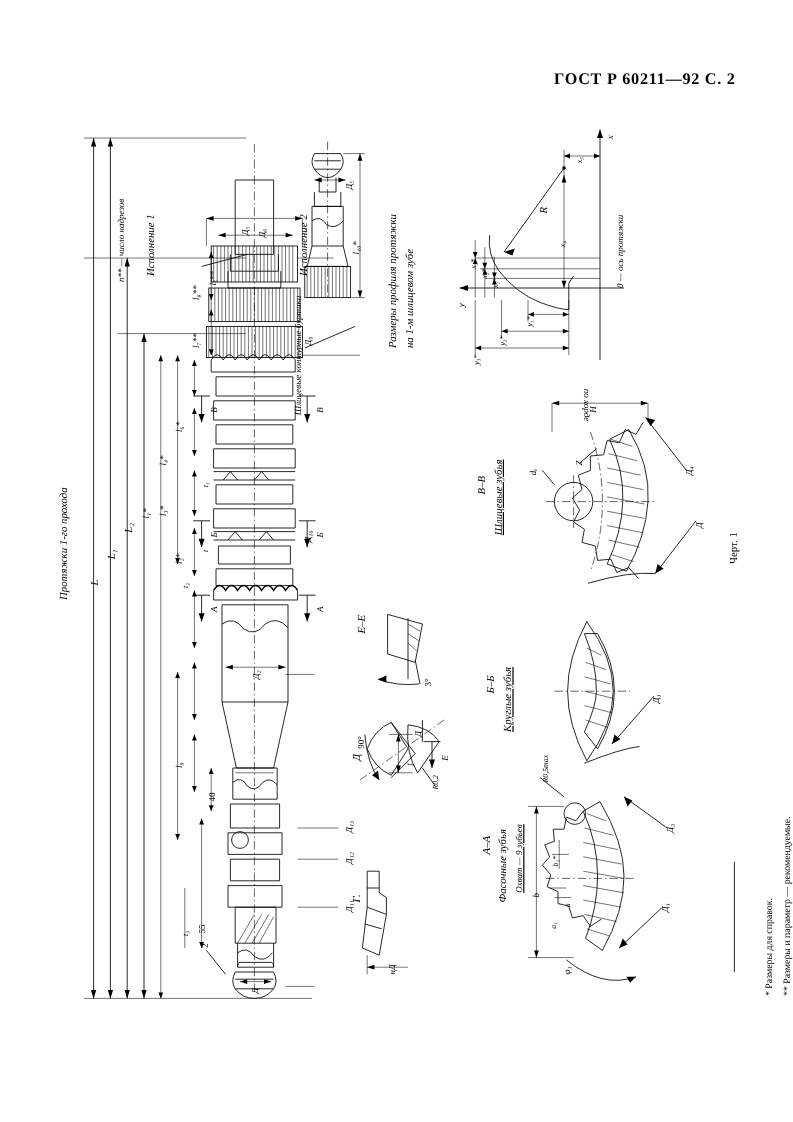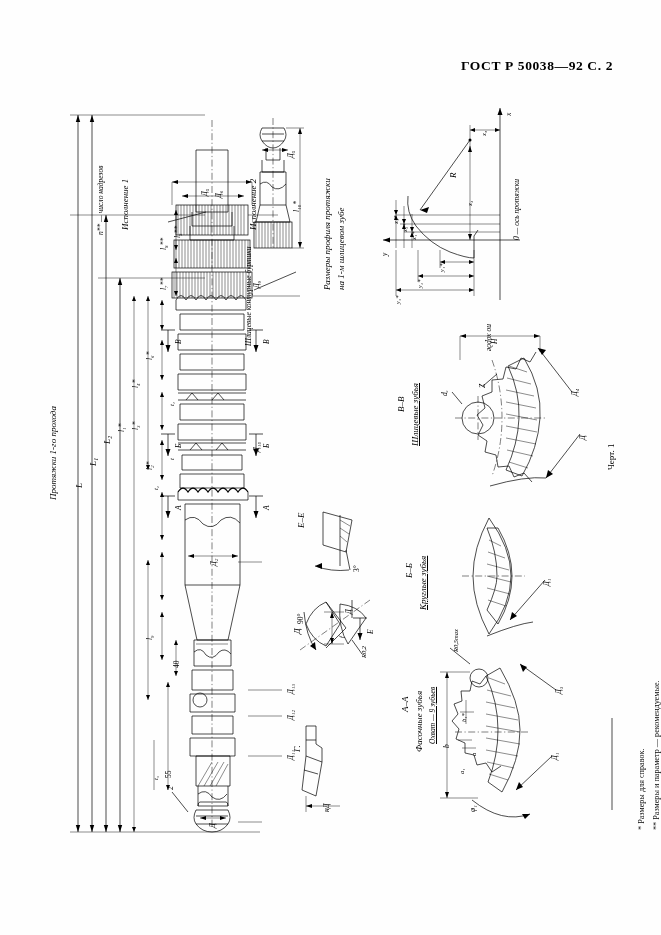--- a/index.html
+++ b/index.html
@@ -68,21 +68,21 @@
     font-size: 8.2px;
     white-space: nowrap;
     margin-bottom: 9px;
   }
 </style>
 </head>
 <body>
 
 <div class="page">
 
-  <div class="header">ГОСТ Р 50038—92 С. 2</div>
+  <div class="header">ГОСТ Р 60211—92 С. 2</div>
 
   <svg class="canvas" viewBox="0 0 661 935">
 
     <g class="ln">
 
       <line class="ln" x1="78" y1="115" x2="78" y2="832"></line>
       <line class="ln" x1="92" y1="115" x2="92" y2="832"></line>
       <line class="ln" x1="106" y1="215" x2="106" y2="832"></line>
       <line class="ln" x1="120" y1="278" x2="120" y2="832"></line>
 

